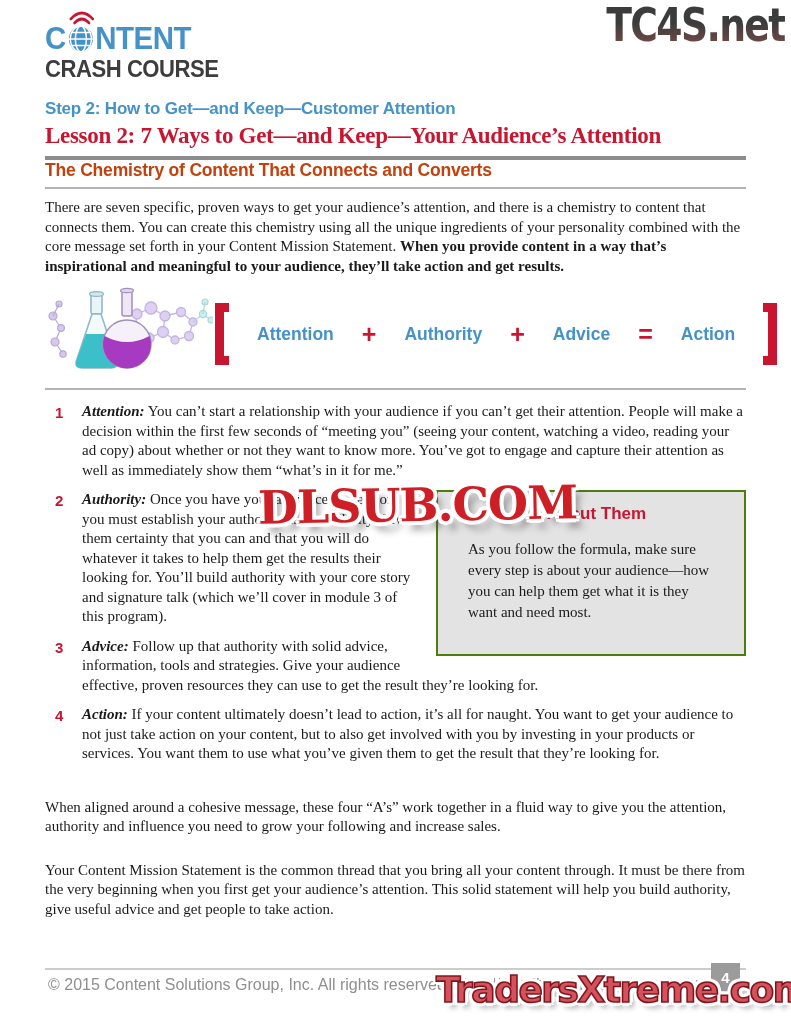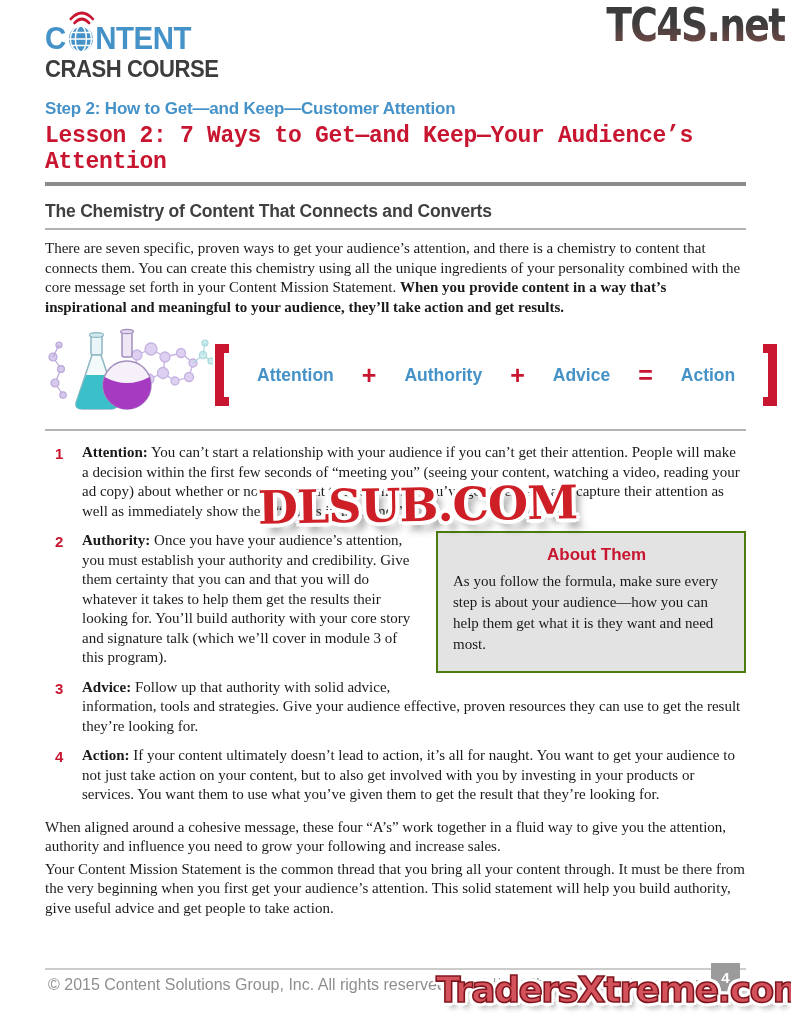--- a/index.html
+++ b/index.html
@@ -23,27 +23,27 @@
     font-size:24px;color:#3d3d3d;line-height:1.1;letter-spacing:-0.5px;
     transform:scaleX(0.92);transform-origin:left;margin-top:2px;
   }
 
   
   .step-heading{
     margin-top:17px;font-family:"Liberation Sans", sans-serif;font-weight:bold;
     font-size:17px;color:#4592c8;letter-spacing:-0.2px;
   }
   .lesson-heading{
-    margin-top:4px;font-family:Liberation Mono, monospace;font-weight:bold;
+    margin-top:4px;font-family:Liberation Serif, serif;font-weight:bold;
     font-size:23px;color:#c81530;letter-spacing:-0.3px;
   }
   .rule-thick{margin-top:7px;height:4px;background:#8c8c8c;}
   .section-heading{
-    margin-top:15px;font-family:"Liberation Sans", sans-serif;font-weight:bold;
-    font-size:17.5px;color:#404040;letter-spacing:-0.2px;
+    font-family:"Liberation Sans", sans-serif;font-weight:bold;
+    font-size:17.5px;color:#c2410c;letter-spacing:-0.2px;
   }
   .rule-thin{margin-top:6px;height:2px;background:#b3b3b3;}
 
   
   .para{margin-top:9px;font-size:15px;line-height:19.5px;text-align:left;}
   .para b{font-weight:bold;}
 
   
   .figure-row{margin-top:10px;height:96px;display:flex;align-items:center;}
   .chem-art{flex:0 0 170px;}
@@ -54,34 +54,34 @@
   .f-term{font-family:"Liberation Sans", sans-serif;font-weight:bold;font-size:17.5px;color:#4592c8;}
   .f-op{font-family:"Liberation Sans", sans-serif;font-weight:bold;font-size:25px;color:#c81530;line-height:1;}
 
   
   .alist{margin-top:12px;}
   .aitem{position:relative;padding-left:37px;margin-bottom:10px;font-size:15px;line-height:19.5px;}
   .aitem .num{
     position:absolute;left:10px;top:1px;font-family:"Liberation Sans", sans-serif;
     font-weight:bold;font-size:15px;color:#c81530;
   }
-  .aitem .lbl{font-weight:bold;}
+  .aitem .lbl{font-weight:bold;font-style:italic;}
 
   
   .callout{
     float:right;width:276px;margin:0 0 8px 18px;padding:12px 15px 16px 15px;
     background:#e3e3e3;border:2px solid #4d7c0f;
   }
   .callout h4{
     margin:0 0 6px 94px;font-family:"Liberation Sans", sans-serif;font-weight:bold;
     font-size:17px;color:#c81530;
   }
-  .callout p{margin:0;font-size:15px;line-height:21px;color:#1a1a1a;}
-
-  .closing{margin-top:3px;font-size:15px;line-height:19.5px;}
+  .callout p{margin:15px;font-size:15px;line-height:21px;color:#1a1a1a;}
+
+  .closing{margin-top:24px;font-size:15px;line-height:19.5px;}
 
   
   .footer-rule{position:absolute;left:45px;width:701px;top:968px;height:2px;background:#cccccc;}
   .footer-left{
     position:absolute;left:48px;top:976px;font-family:"Liberation Sans", sans-serif;
     font-size:16px;color:#8f8f8f;
   }
   .footer-right{
     position:absolute;right:90px;top:976px;font-family:"Liberation Sans", sans-serif;
     font-size:10.5px;color:#8f8f8f;

